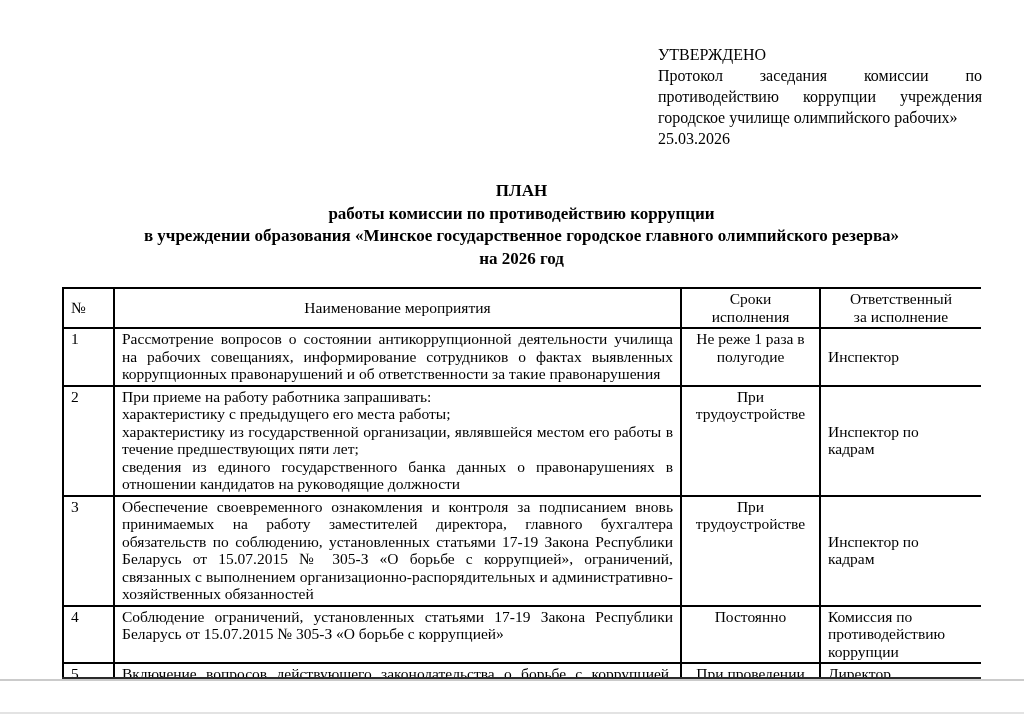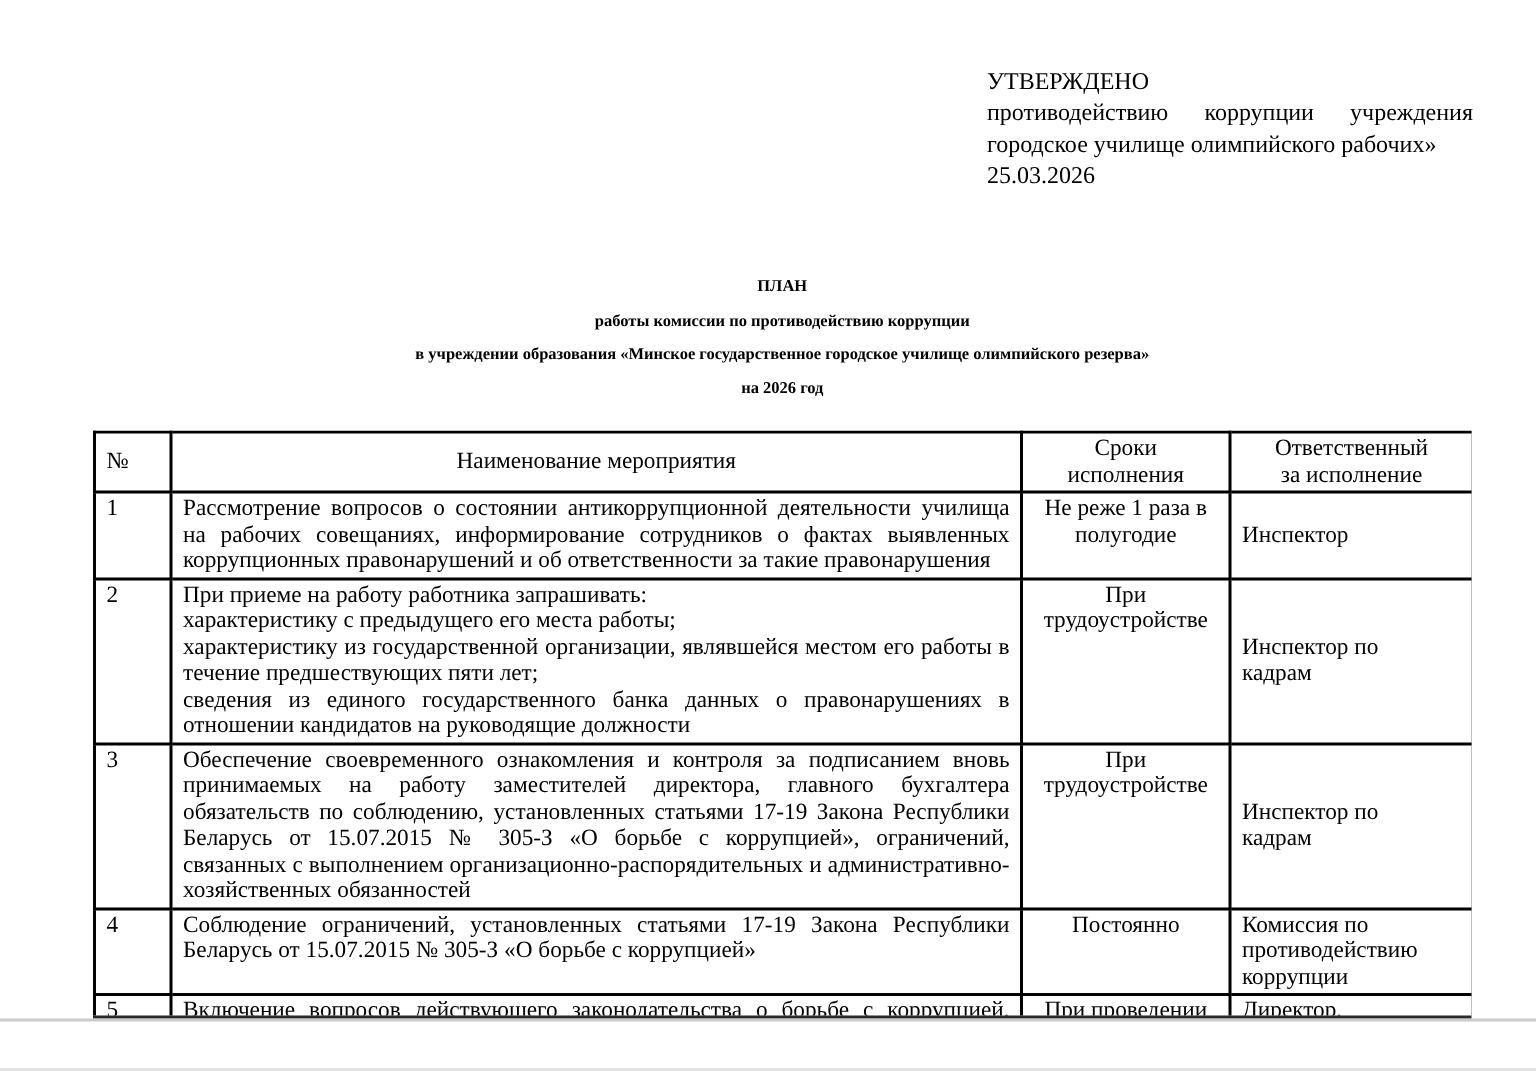--- a/index.html
+++ b/index.html
@@ -34,21 +34,21 @@
   }
 
   
   .doc-title {
     position: absolute;
     top: 180px;
     left: 62px;
     width: 919px;
     text-align: center;
     font-weight: bold;
-    font-size: 11px;
+    font-size: 17px;
     line-height: 22.5px;
   }
 
   
   .table-clip {
     position: absolute;
     top: 287px;
     left: 62px;
     width: 919px;
     height: 390px;
@@ -119,29 +119,30 @@
     opacity: 0.8;
   }
 </style>
 </head>
 <body>
 
 <div class="page">
 
   <div class="approval">
     <div class="line">УТВЕРЖДЕНО</div>
+    <div class="line jl">Протокол заседания комиссии по</div>
     <div class="line jl">противодействию коррупции учреждения</div>
     <div class="line">городское училище олимпийского рабочих»</div>
     <div class="line">25.03.2026</div>
   </div>
 
   <div class="doc-title">
     <div>ПЛАН</div>
     <div>работы комиссии по противодействию коррупции</div>
-    <div>в учреждении образования «Минское государственное городское училище олимпийского резерва»</div>
+    <div>в учреждении образования «Минское государственное городское главного олимпийского резерва»</div>
     <div>на 2026 год</div>
   </div>
 
   <div class="table-clip">
     <table class="plan">
       <colgroup>
         <col style="width:51px">
         <col style="width:567px">
         <col style="width:139px">
         <col style="width:162px">

